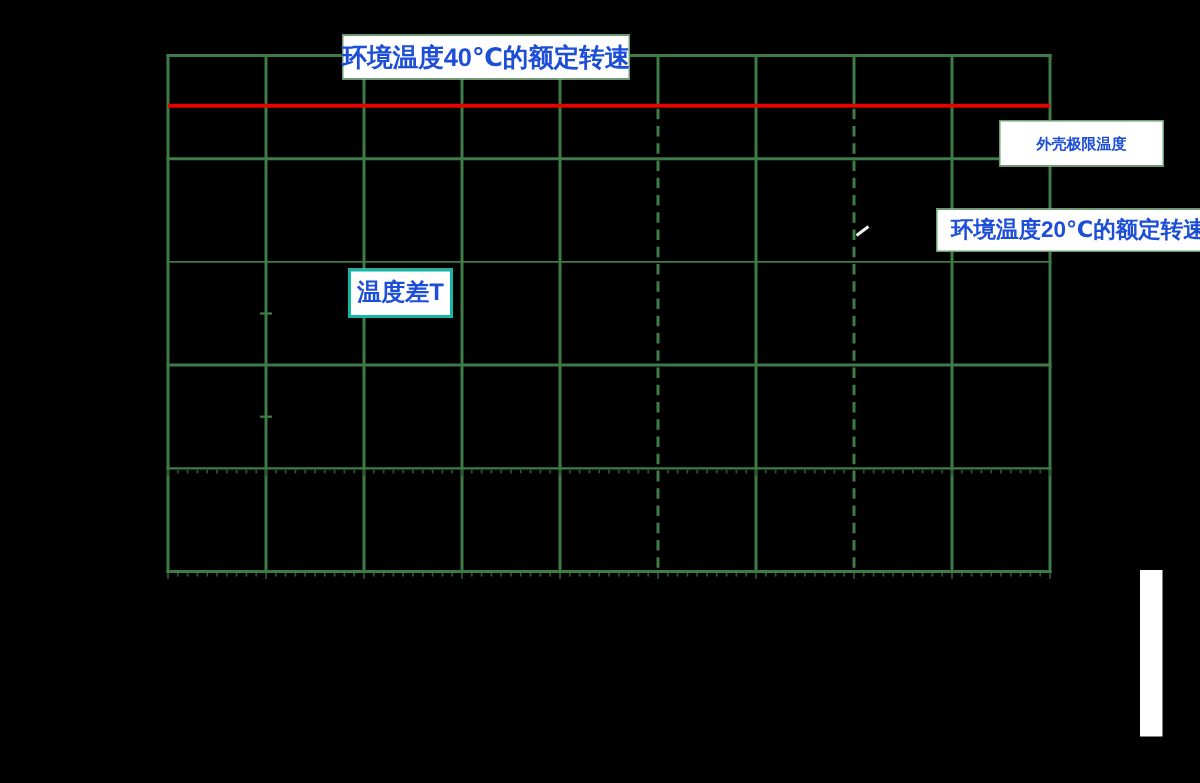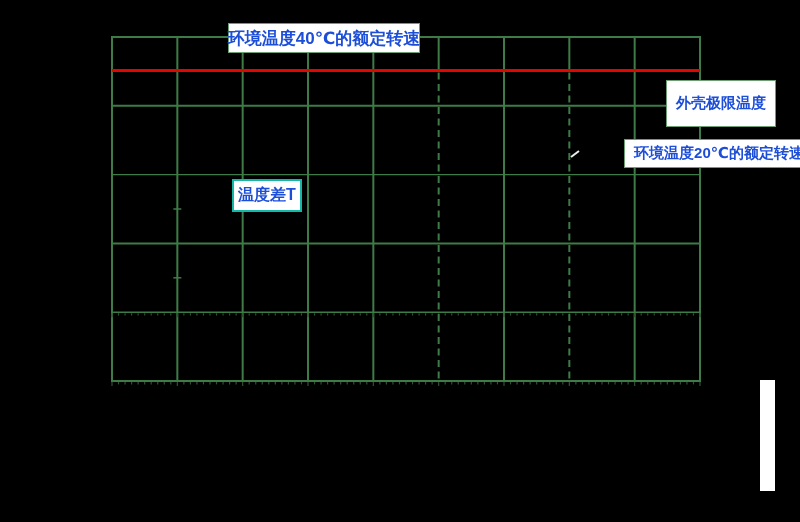--- a/index.html
+++ b/index.html
@@ -15,21 +15,21 @@
     position:absolute;
     background:#ffffff;
     color:#1d4ed8;
     display:flex;align-items:center;justify-content:center;
     font-weight:bold;
     white-space:nowrap;
     box-sizing:border-box;
     border:1px solid #6b9e70;
   }
   .label-40c{left:228px;top:23px;width:192px;height:30px;font-size:17px;}
-  .label-housing{left:666px;top:80px;width:110px;height:47px;font-size:15px;}
+  .label-housing{left:666px;top:80px;width:110px;height:31px;font-size:10px;}
   .label-20c{left:580px;top:139px;width:190px;height:29px;font-size:15px;margin-left:44px;}
   .label-tempdiff{
     left:232px;top:179px;width:70px;height:33px;font-size:16px;
     border:2px solid #14b8a6;
   }
   .white-bar{
     position:absolute;
     left:760px;top:380px;width:15px;height:111px;
     background:#ffffff;
   }

